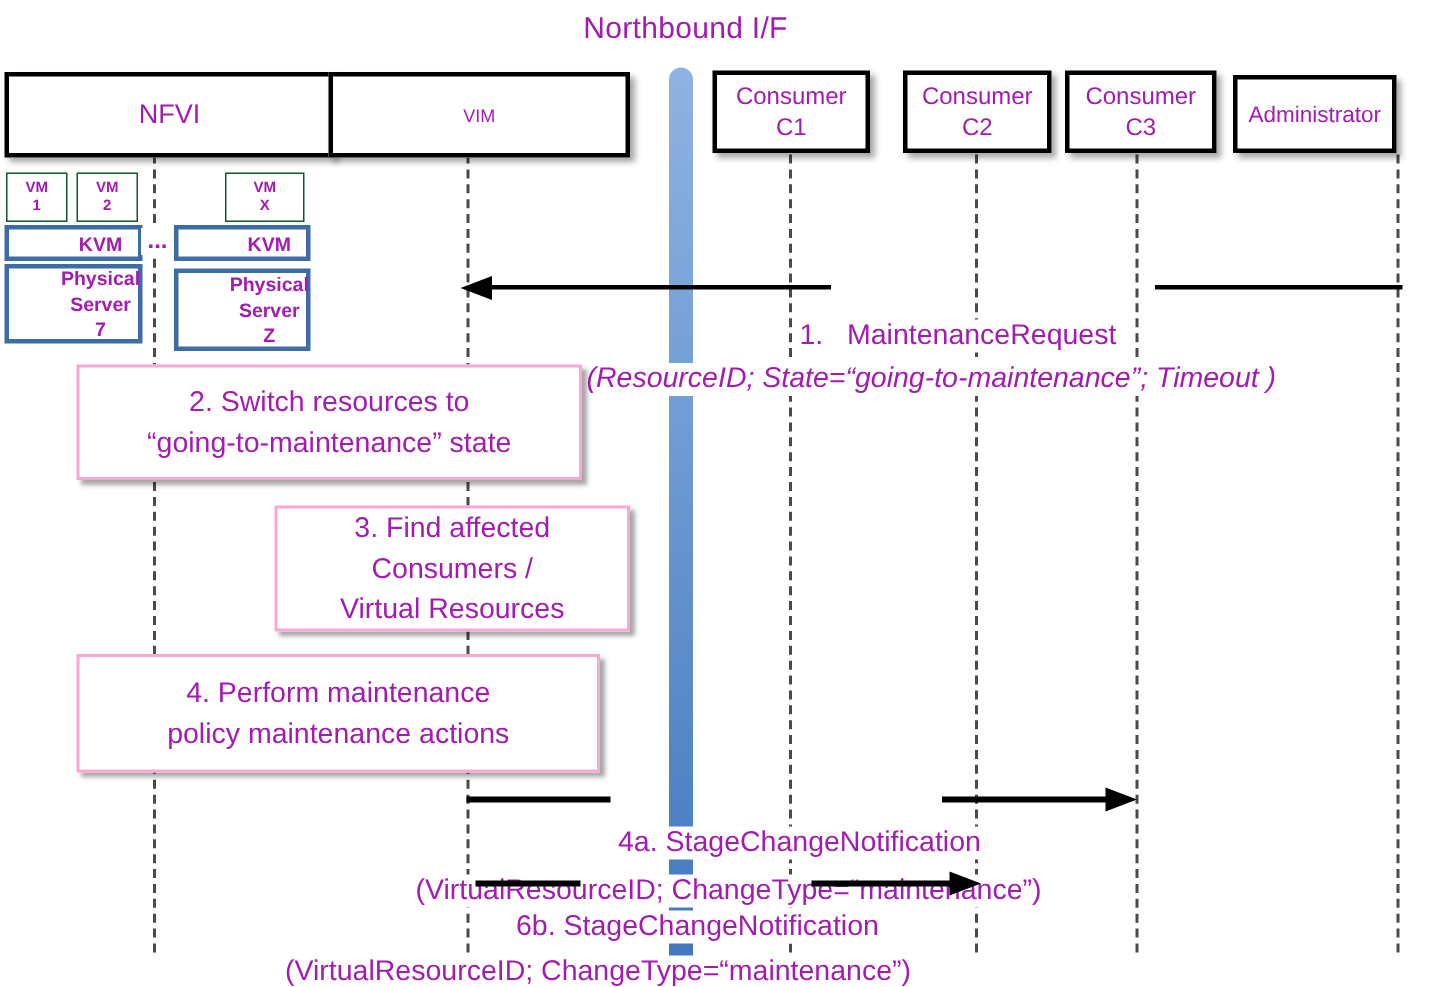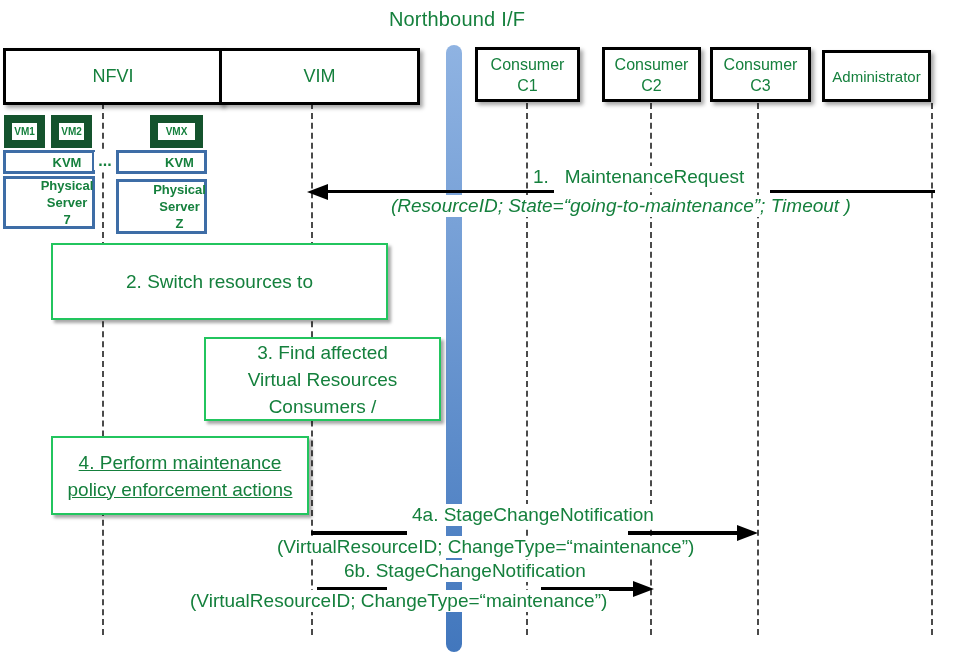--- a/index.html
+++ b/index.html
@@ -1,18 +1,18 @@
 <!DOCTYPE html>
 <html style="--bar-gradient-top: #8fb3e2; --bar-gradient-bottom: #4277bd; --blue-box-border: #3e6da6; --line-black: #000000; --lifeline-gray: #4a4a4a;"><head>
 <meta charset="utf-8">
 <style>
   html,body{margin:0;padding:0;background:#fff;}
   .stage{
     position:relative;width:965px;height:658px;background:#fff;overflow:hidden;
-    font-family:"Liberation Sans",sans-serif;color:#15803d;
+    font-family:"Liberation Sans",sans-serif;color:#a21caf;
   }
   .title{
     position:absolute;left:307px;top:8px;width:300px;text-align:center;
     font-size:20px;letter-spacing:0.2px;
   }
   
   .nbar{
     position:absolute;left:446px;top:45px;width:16px;height:607px;border-radius:8px;
     background:linear-gradient(to bottom,var(--bar-gradient-top),var(--bar-gradient-bottom));
   }
@@ -21,72 +21,73 @@
   .ll-nfvi{left:102px;} .ll-vim{left:311px;} .ll-c1{left:526px;}
   .ll-c2{left:650px;} .ll-c3{left:757px;} .ll-admin{left:931px;}
   
   .actor{
     position:absolute;box-sizing:border-box;background:#fff;border:3px solid #000;
     box-shadow:3px 3px 4px rgba(0,0,0,0.35);
     display:flex;flex-direction:column;align-items:center;justify-content:center;
     text-align:center;
   }
   .a-nfvi{left:3px;top:48px;width:220px;height:57px;font-size:18px;}
-  .a-vim{left:219px;top:48px;width:201px;height:57px;font-size:18px;}
+  .a-vim{left:219px;top:48px;width:201px;height:57px;font-size:12px;}
   .a-c1{left:475px;top:47px;width:105px;height:55px;font-size:16px;line-height:21px;}
   .a-c2{left:602px;top:47px;width:99px;height:55px;font-size:16px;line-height:21px;}
   .a-c3{left:710px;top:47px;width:101px;height:55px;font-size:16px;line-height:21px;}
   .a-admin{left:822px;top:50px;width:109px;height:52px;font-size:15px;}
   
   .vm{
-    position:absolute;box-sizing:border-box;background:#fff;border:8px solid #14532d;
-    display:flex;flex-direction:row;align-items:center;justify-content:center;
+    position:absolute;box-sizing:border-box;background:#fff;border:1px solid #14532d;
+    display:flex;flex-direction:column;align-items:center;justify-content:center;
     font-size:10px;line-height:12px;font-weight:600;text-align:center;
   }
   .vm1{left:4px;top:115px;width:41px;height:33px;}
   .vm2{left:51px;top:115px;width:41px;height:33px;}
   .vmx{left:150px;top:115px;width:53px;height:33px;}
   .bluebox{
     position:absolute;box-sizing:border-box;background:#fff;border:3px solid var(--blue-box-border);
     display:flex;flex-direction:column;align-items:center;justify-content:center;
     text-align:center;font-weight:600;padding-left:36px;
   }
   .kvm1{left:3px;top:150px;width:92px;height:24px;font-size:13px;}
   .kvm2{left:116px;top:150px;width:91px;height:24px;font-size:13px;}
   .ps1{left:3px;top:176px;width:92px;height:53px;font-size:13px;line-height:17px;}
   .psz{left:116px;top:179px;width:91px;height:55px;font-size:13px;line-height:17px;}
   .dots{position:absolute;left:94px;top:152px;width:22px;text-align:center;font-weight:700;font-size:16px;background:#fff;}
   
   .activity{
-    position:absolute;box-sizing:border-box;background:#fff;border:2px solid #22c55e;
+    position:absolute;box-sizing:border-box;background:#fff;border:2px solid #f9a8d4;
     box-shadow:3px 3px 3px rgba(0,0,0,0.35);
     display:flex;flex-direction:column;align-items:center;justify-content:center;
     text-align:center;font-size:19px;line-height:27px;
   }
   .act2{left:51px;top:243px;width:337px;height:77px;}
-  .act3{left:183px;top:337px;width:237px;height:84px;margin-left:21px;}
-  .act4{left:51px;top:436px;width:258px;height:79px;text-decoration:underline;}
+  .act3{left:183px;top:337px;width:237px;height:84px;}
+  .act4{left:51px;top:436px;width:349px;height:79px;}
   
   .mline{position:absolute;background:var(--line-black);}
   .m1a{left:326px;top:190px;width:228px;height:3px;}
   .m1b{left:770px;top:190px;width:165px;height:3px;}
   .m4aa{left:311px;top:531px;width:96px;height:4px;}
   .m4ab{left:628px;top:531px;width:112px;height:4px;}
   .m4ba{left:317px;top:587px;width:70px;height:4px;}
   .m4bb{left:541px;top:587px;width:94px;height:4px;}
   .head{position:absolute;width:0;height:0;border-top:8px solid transparent;border-bottom:8px solid transparent;}
   .head-left{border-right:21px solid var(--line-black);}
   .head-right{border-left:21px solid var(--line-black);}
   .h1{left:307px;top:184px;}
   .h4a{left:737px;top:525px;}
   .h4b{left:633px;top:581px;}
   
   .mlabel{
     position:absolute;background:#fff;white-space:pre;font-size:19px;line-height:22px;
     padding:0 2px;
+    margin-top:47px;
   }
   .m1t{left:531px;top:166px;}
   .m1p{left:389px;top:195px;font-style:italic;}
   .m4at{left:410px;top:504px;}
   .m4ap{left:275px;top:536px;}
   .m4bt{left:342px;top:560px;}
   .m4bp{left:188px;top:590px;}
 </style>
 </head>
 <body>
@@ -154,29 +155,30 @@
   </div>
 
   <div class="head head-left h1"></div>
   <div class="mline m1a"></div>
   <div class="mline m1b"></div>
   <div class="mlabel m1t">1.   MaintenanceRequest</div>
   <div class="mlabel m1p">(ResourceID; State=“going-to-maintenance”; Timeout )</div>
 
   <div class="activity act2">
     <div>2. Switch resources to</div>
+    <div>“going-to-maintenance” state</div>
   </div>
   <div class="activity act3">
     <div>3. Find affected</div>
+    <div>Consumers /</div>
     <div>Virtual Resources</div>
-    <div>Consumers /</div>
   </div>
   <div class="activity act4">
     <div>4. Perform maintenance</div>
-    <div>policy enforcement actions</div>
+    <div>policy maintenance actions</div>
   </div>
 
   <div class="mline m4aa"></div>
   <div class="mline m4ab"></div>
   <div class="head head-right h4a"></div>
   <div class="mlabel m4at">4a. StageChangeNotification</div>
   <div class="mlabel m4ap">(VirtualResourceID; ChangeType=“maintenance”)</div>
 
   <div class="mline m4ba"></div>
   <div class="mline m4bb"></div>

